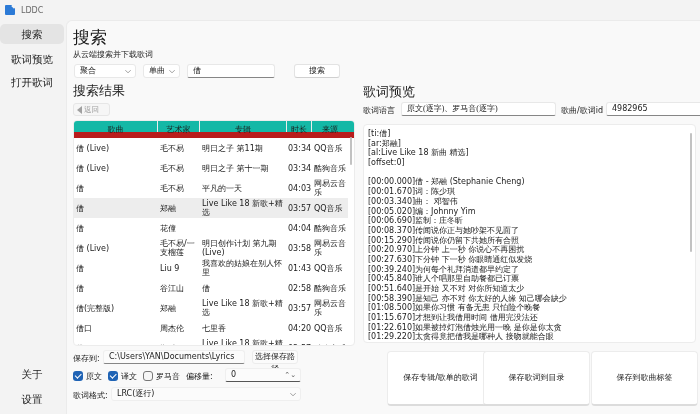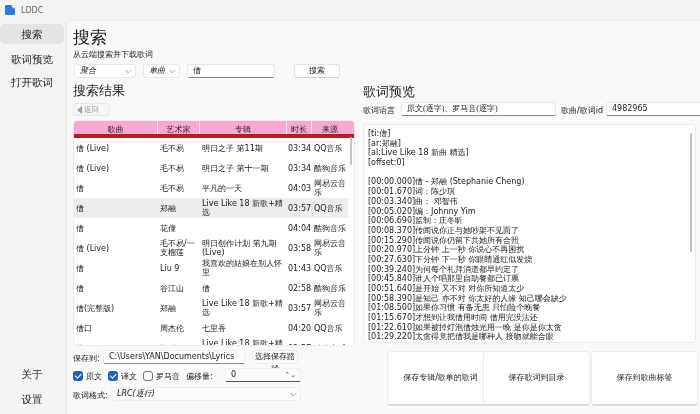--- a/index.html
+++ b/index.html
@@ -13,32 +13,32 @@
 
   .sidebar { position: absolute; left: 0; top: 20px; width: 66px; height: 394px; }
   .nav-item { position: absolute; left: 0; width: 64px; height: 20px; line-height: 20px; text-align: center; font-size: 10.5px; color: #1b1b1b; border-radius: 5px; cursor: pointer; }
   .nav-item.active { background: #e4e4e4; }
 
   .main { position: absolute; left: 66px; top: 20px; width: 634px; height: 394px; background: #f9f9f9; border-top-left-radius: 6px; border-left: 1px solid #ebebeb; border-top: 1px solid #ebebeb; }
 
   .page-title { position: absolute; left: 6px; top: 5px; font-size: 17px; color: #1b1b1b; }
   .subtitle { position: absolute; left: 6px; top: 28px; font-size: 8px; color: #1b1b1b; }
 
-  .select { position: absolute; height: 14px; background: #fff; border: 1px solid #e8e8e8; border-radius: 3px; font-size: 8px; line-height: 12px; padding-left: 5px; font-style: italic; }
+  .select { position: absolute; height: 14px; background: #fff; border: 1px solid #e8e8e8; border-radius: 3px; font-size: 8px; line-height: 12px; padding-left: 5px; }
   .select .chev { position: absolute; right: 4px; top: 0; font-size: 8px; color: #555; }
   .input { position: absolute; height: 14px; background: #fff; border: 1px solid #e8e8e8; border-bottom: 1px solid #868686; border-radius: 3px 3px 2px 2px; font-size: 8px; line-height: 12px; padding-left: 5px; }
   .btn { position: absolute; background: #fff; border: 1px solid #e3e3e3; border-bottom-color: #d0d0d0; border-radius: 3px; font-size: 8px; text-align: center; cursor: pointer; }
 
   .section-title { position: absolute; font-size: 13px; color: #1b1b1b; }
 
   .back-btn { position: absolute; left: 6px; top: 82px; width: 37px; height: 13px; background: #f6f6f6; border: 1px solid #e6e6e6; border-radius: 3px; font-size: 7.5px; color: #a0a0a0; line-height: 11px; padding-left: 3px; }
   .back-btn .tri { display: inline-block; width: 0; height: 0; border-top: 4px solid transparent; border-bottom: 4px solid transparent; border-right: 5px solid #a0a0a0; vertical-align: middle; margin-right: 2px; }
 
   .table-wrap { position: absolute; left: 6px; top: 99px; width: 282px; height: 226px; background: #fff; border: 1px solid #ececec; border-radius: 4px; overflow: hidden; }
-  .thead { display: flex; height: 17px; border-bottom: 4px solid #b91c1c; background: #f9a8d4; }
+  .thead { display: flex; height: 17px; border-bottom: 6px solid #b91c1c; background: #14b8a6; }
   .th { font-size: 8px; text-align: center; line-height: 17px; border-right: 1px solid #ececec; color: #1b1b1b; }
   .th:last-child { border-right: none; }
   .c1 { width: 84px; } .c2 { width: 42px; } .c3 { width: 87px; } .c4 { width: 25px; } .c5 { width: 36px; }
   .row { display: flex; height: 20px; align-items: center; }
   .row.selected .td { background: #ededed; }
   .td { font-size: 8px; line-height: 9px; padding-left: 2px; height: 20px; display: flex; align-items: center; color: #1b1b1b; overflow: hidden; }
   .td.c4 { padding-left: 1px; }
   .vscroll { position: absolute; width: 2px; background: #c2c2c2; border-radius: 1px; }
 
   .save-path-label { position: absolute; left: 6px; top: 332px; font-size: 8px; }

